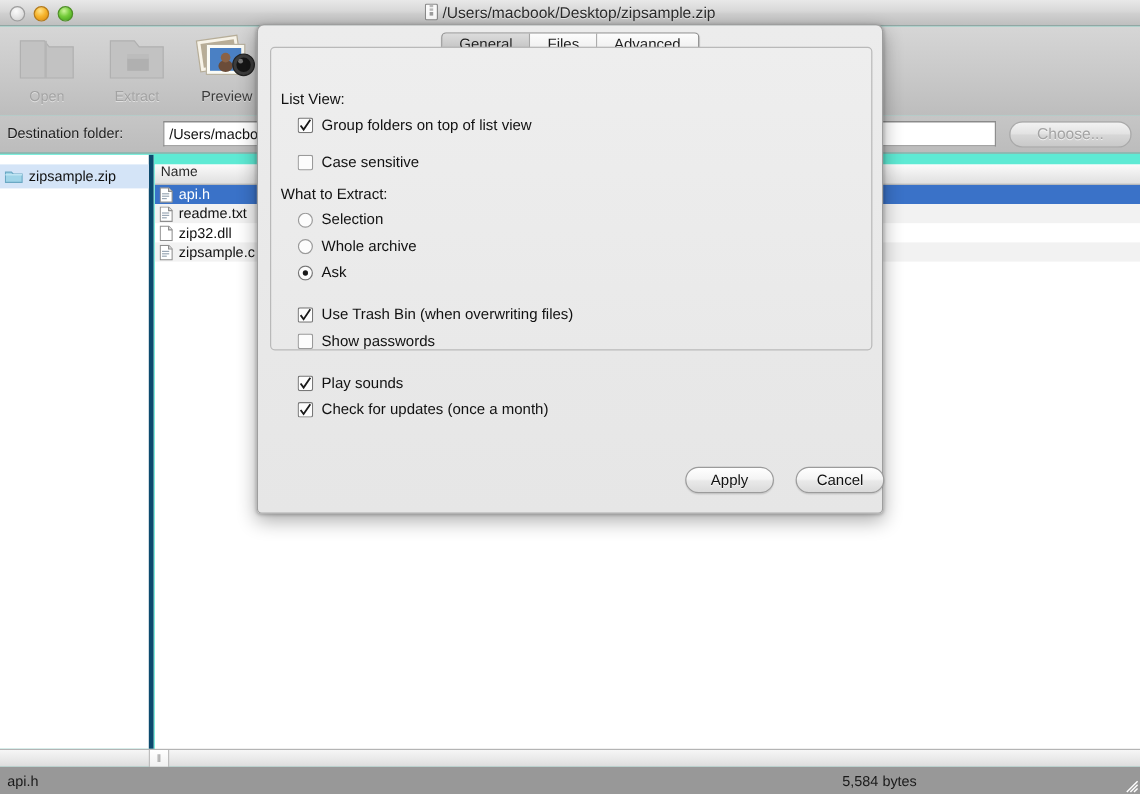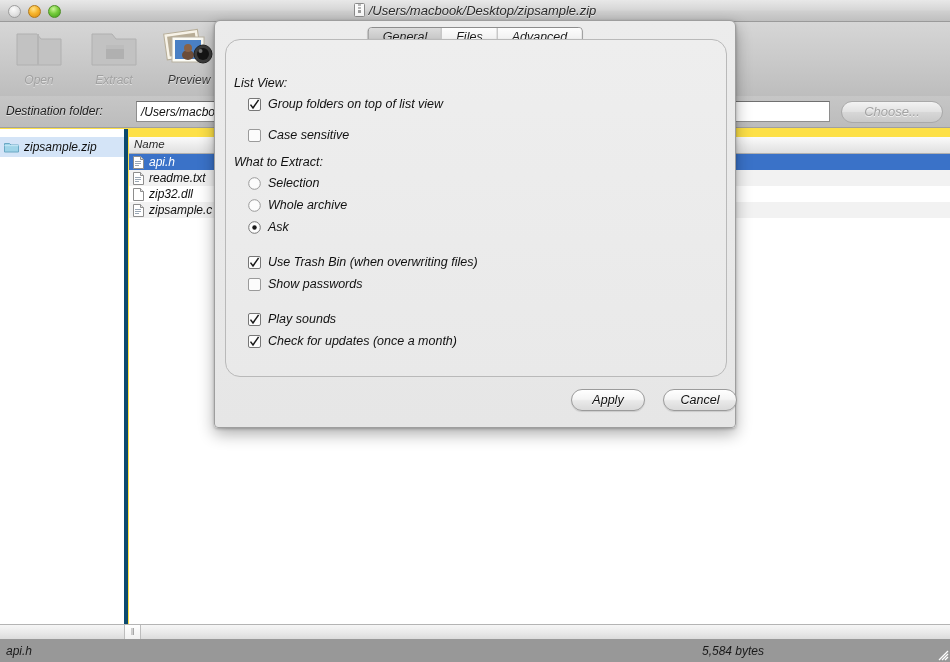--- a/index.html
+++ b/index.html
@@ -9,22 +9,21 @@
   }
   body {
     font-family: "Liberation Sans", sans-serif;
     -webkit-font-smoothing: antialiased;
   }
   #app {
     position: relative;
     width: 950px;
     height: 662px;
     overflow: hidden;
-    background: #fde047;
-    font-style: italic;
+    background: #5eead4;
   }
 
   
   .win-titlebar {
     position: absolute;
     left: 0; top: 0;
     width: 950px; height: 22px;
     background: linear-gradient(to bottom, #e8e8e8 0%, #d7d7d7 45%, #cfcfcf 55%, #bfbfbf 100%);
     border-bottom: 1px solid #9a9a9a;
     box-sizing: border-box;
@@ -265,24 +264,24 @@
     text-shadow: 0 1px 0 rgba(255,255,255,0.75);
   }
   .tab:last-child { border-right: none; }
   .tab.active {
     background: linear-gradient(to bottom, #dcdcdc 0%, #c9c9c9 48%, #c1c1c1 52%, #b6b6b6 100%);
     text-shadow: 0 1px 0 rgba(255,255,255,0.45);
   }
   .panel {
     position: absolute;
     left: 10px; top: 18px;
-    width: 502px; height: 338px;
+    width: 502px; height: 253px;
     background: linear-gradient(to bottom, #eeeeee 0%, #e9e9e9 100%);
     border: 1px solid #b9b9b9;
-    border-radius: 15px;
+    border-radius: 4px;
     box-sizing: border-box;
   }
   .panel-inner { position: absolute; left: 8px; top: 36px; right: 8px; }
   .group-label {
     font-size: 12.5px;
     color: #111;
     margin: 0 0 3px 0;
   }
   .opt {
     display: flex;

